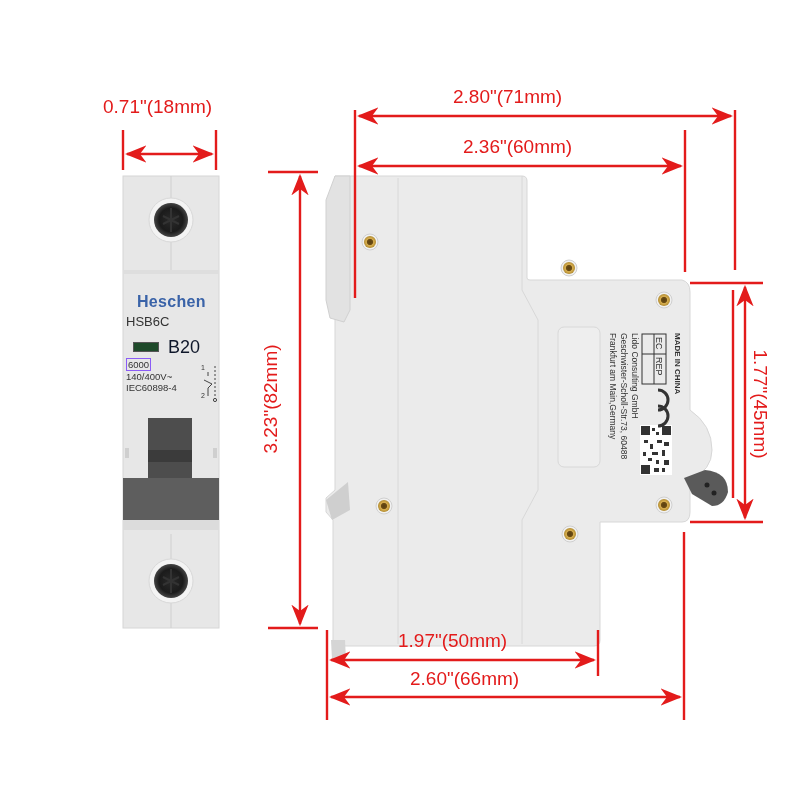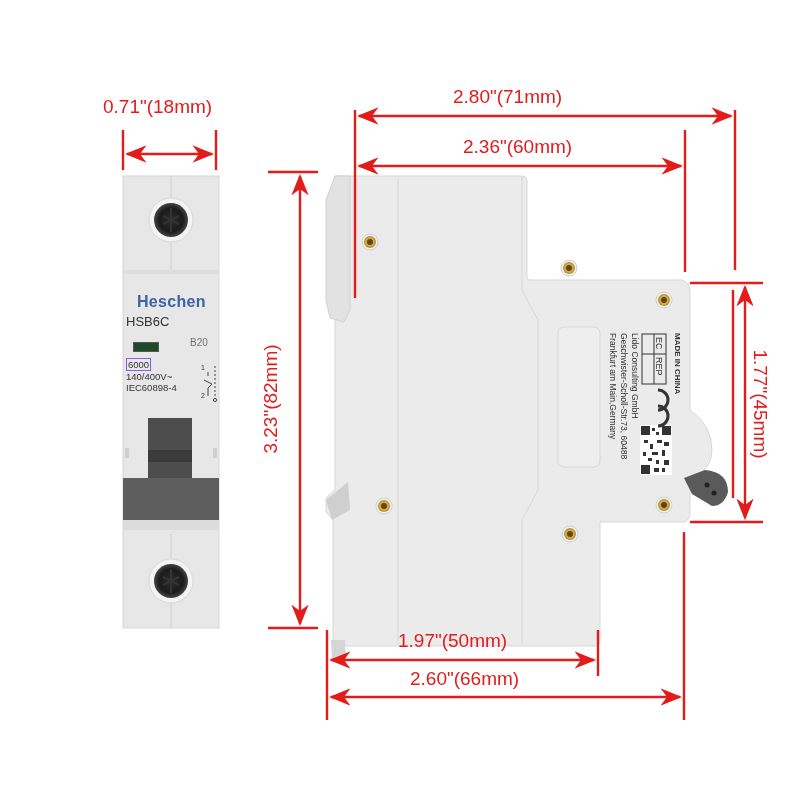--- a/index.html
+++ b/index.html
@@ -4,21 +4,21 @@
 <style>
   html, body { margin:0; padding:0; background:#ffffff; }
   body { width:800px; height:800px; position:relative; overflow:hidden; font-family:"Liberation Sans", sans-serif; }
   .abs { position:absolute; }
   .dim-text { position:absolute; color:#e31b1b; font-size:19px; white-space:nowrap; font-family:"Liberation Sans", sans-serif; }
   .vtext-ccw { transform:rotate(-90deg); transform-origin:center center; }
   .vtext-cw { transform:rotate(90deg); transform-origin:center center; }
   svg { position:absolute; left:0; top:0; }
   .brand { position:absolute; left:137px; top:293px; font-size:16px; font-weight:bold; color:#3a63a8; letter-spacing:0.3px; }
   .model { position:absolute; left:126px; top:314px; font-size:13px; color:#333; }
-  .rating { position:absolute; left:190px; top:337px; font-size:10px; color:#737373; }
+  .rating { position:absolute; left:168px; top:337px; font-size:18px; color:#0f172a; }
   .indicator { position:absolute; left:133px; top:342px; width:24px; height:8px; background:#1e4a2a; border:1px solid #555; }
   .spec { position:absolute; left:126px; font-size:9.5px; color:#333; line-height:10px; }
   .boxed { border:1px solid #8b5cf6; padding:0 1px; }
   .rot-label { position:absolute; transform:rotate(90deg); transform-origin:left top; font-size:8.5px; color:#333; white-space:nowrap; }
 </style>
 </head>
 <body>
 
 <svg width="800" height="800">
   <defs>

